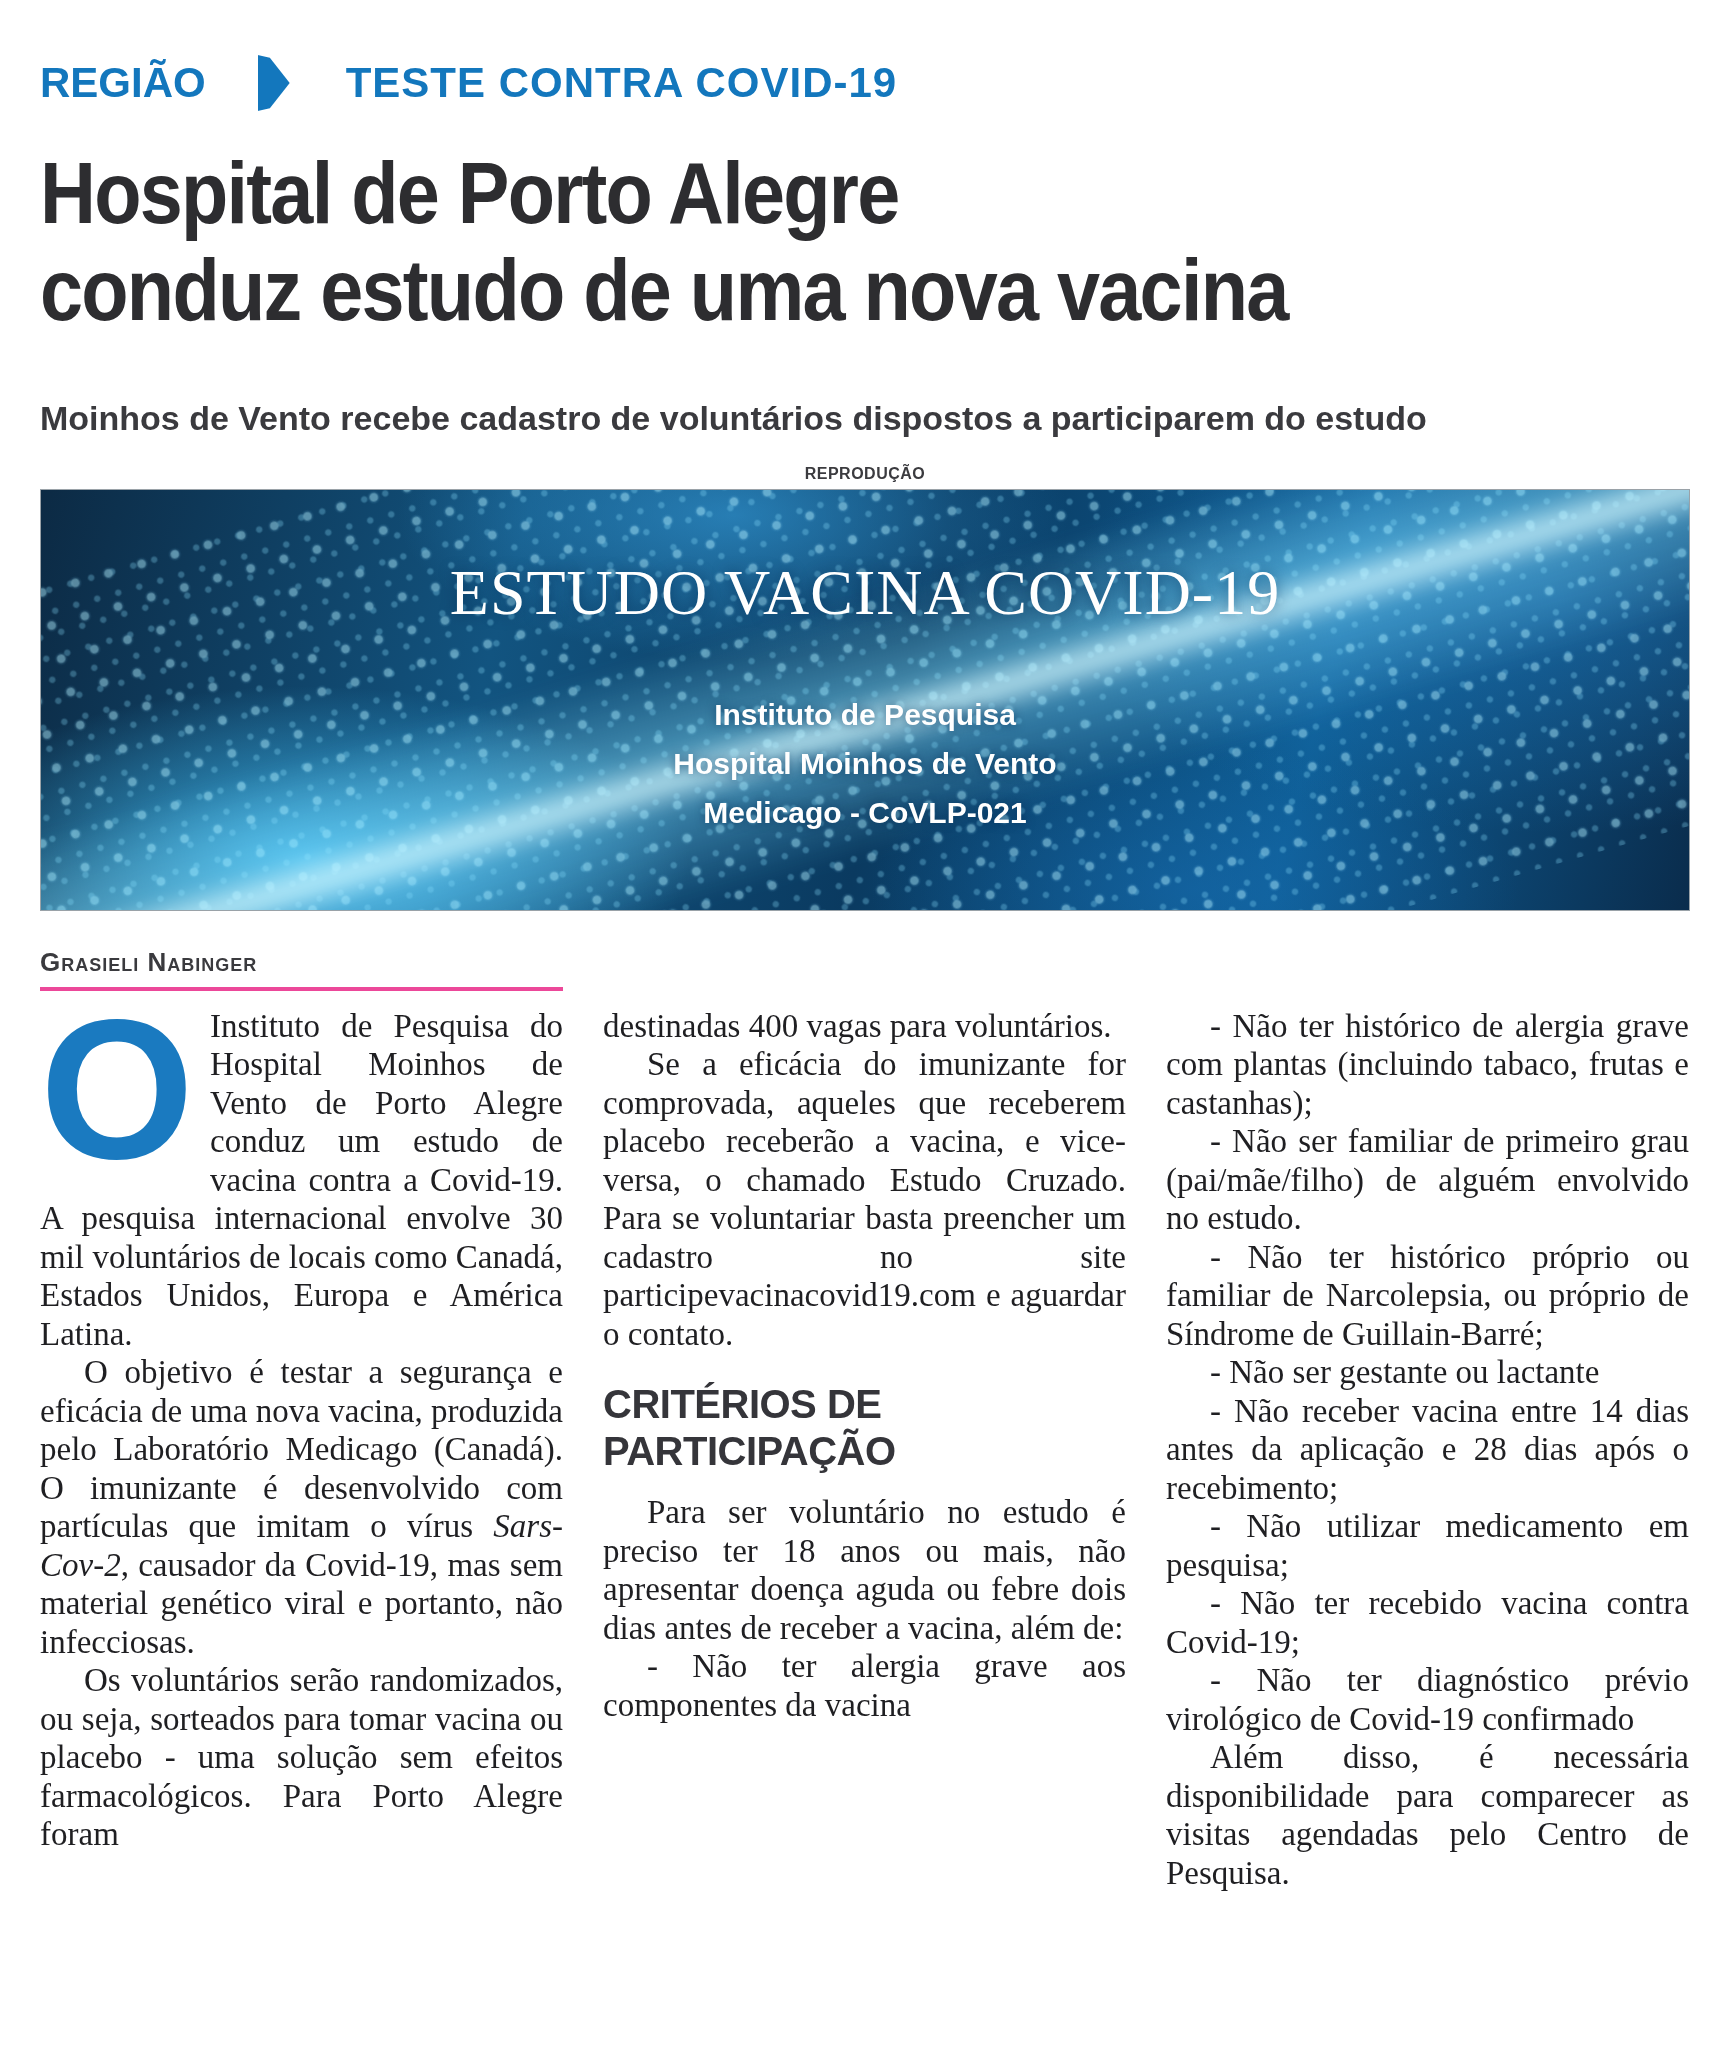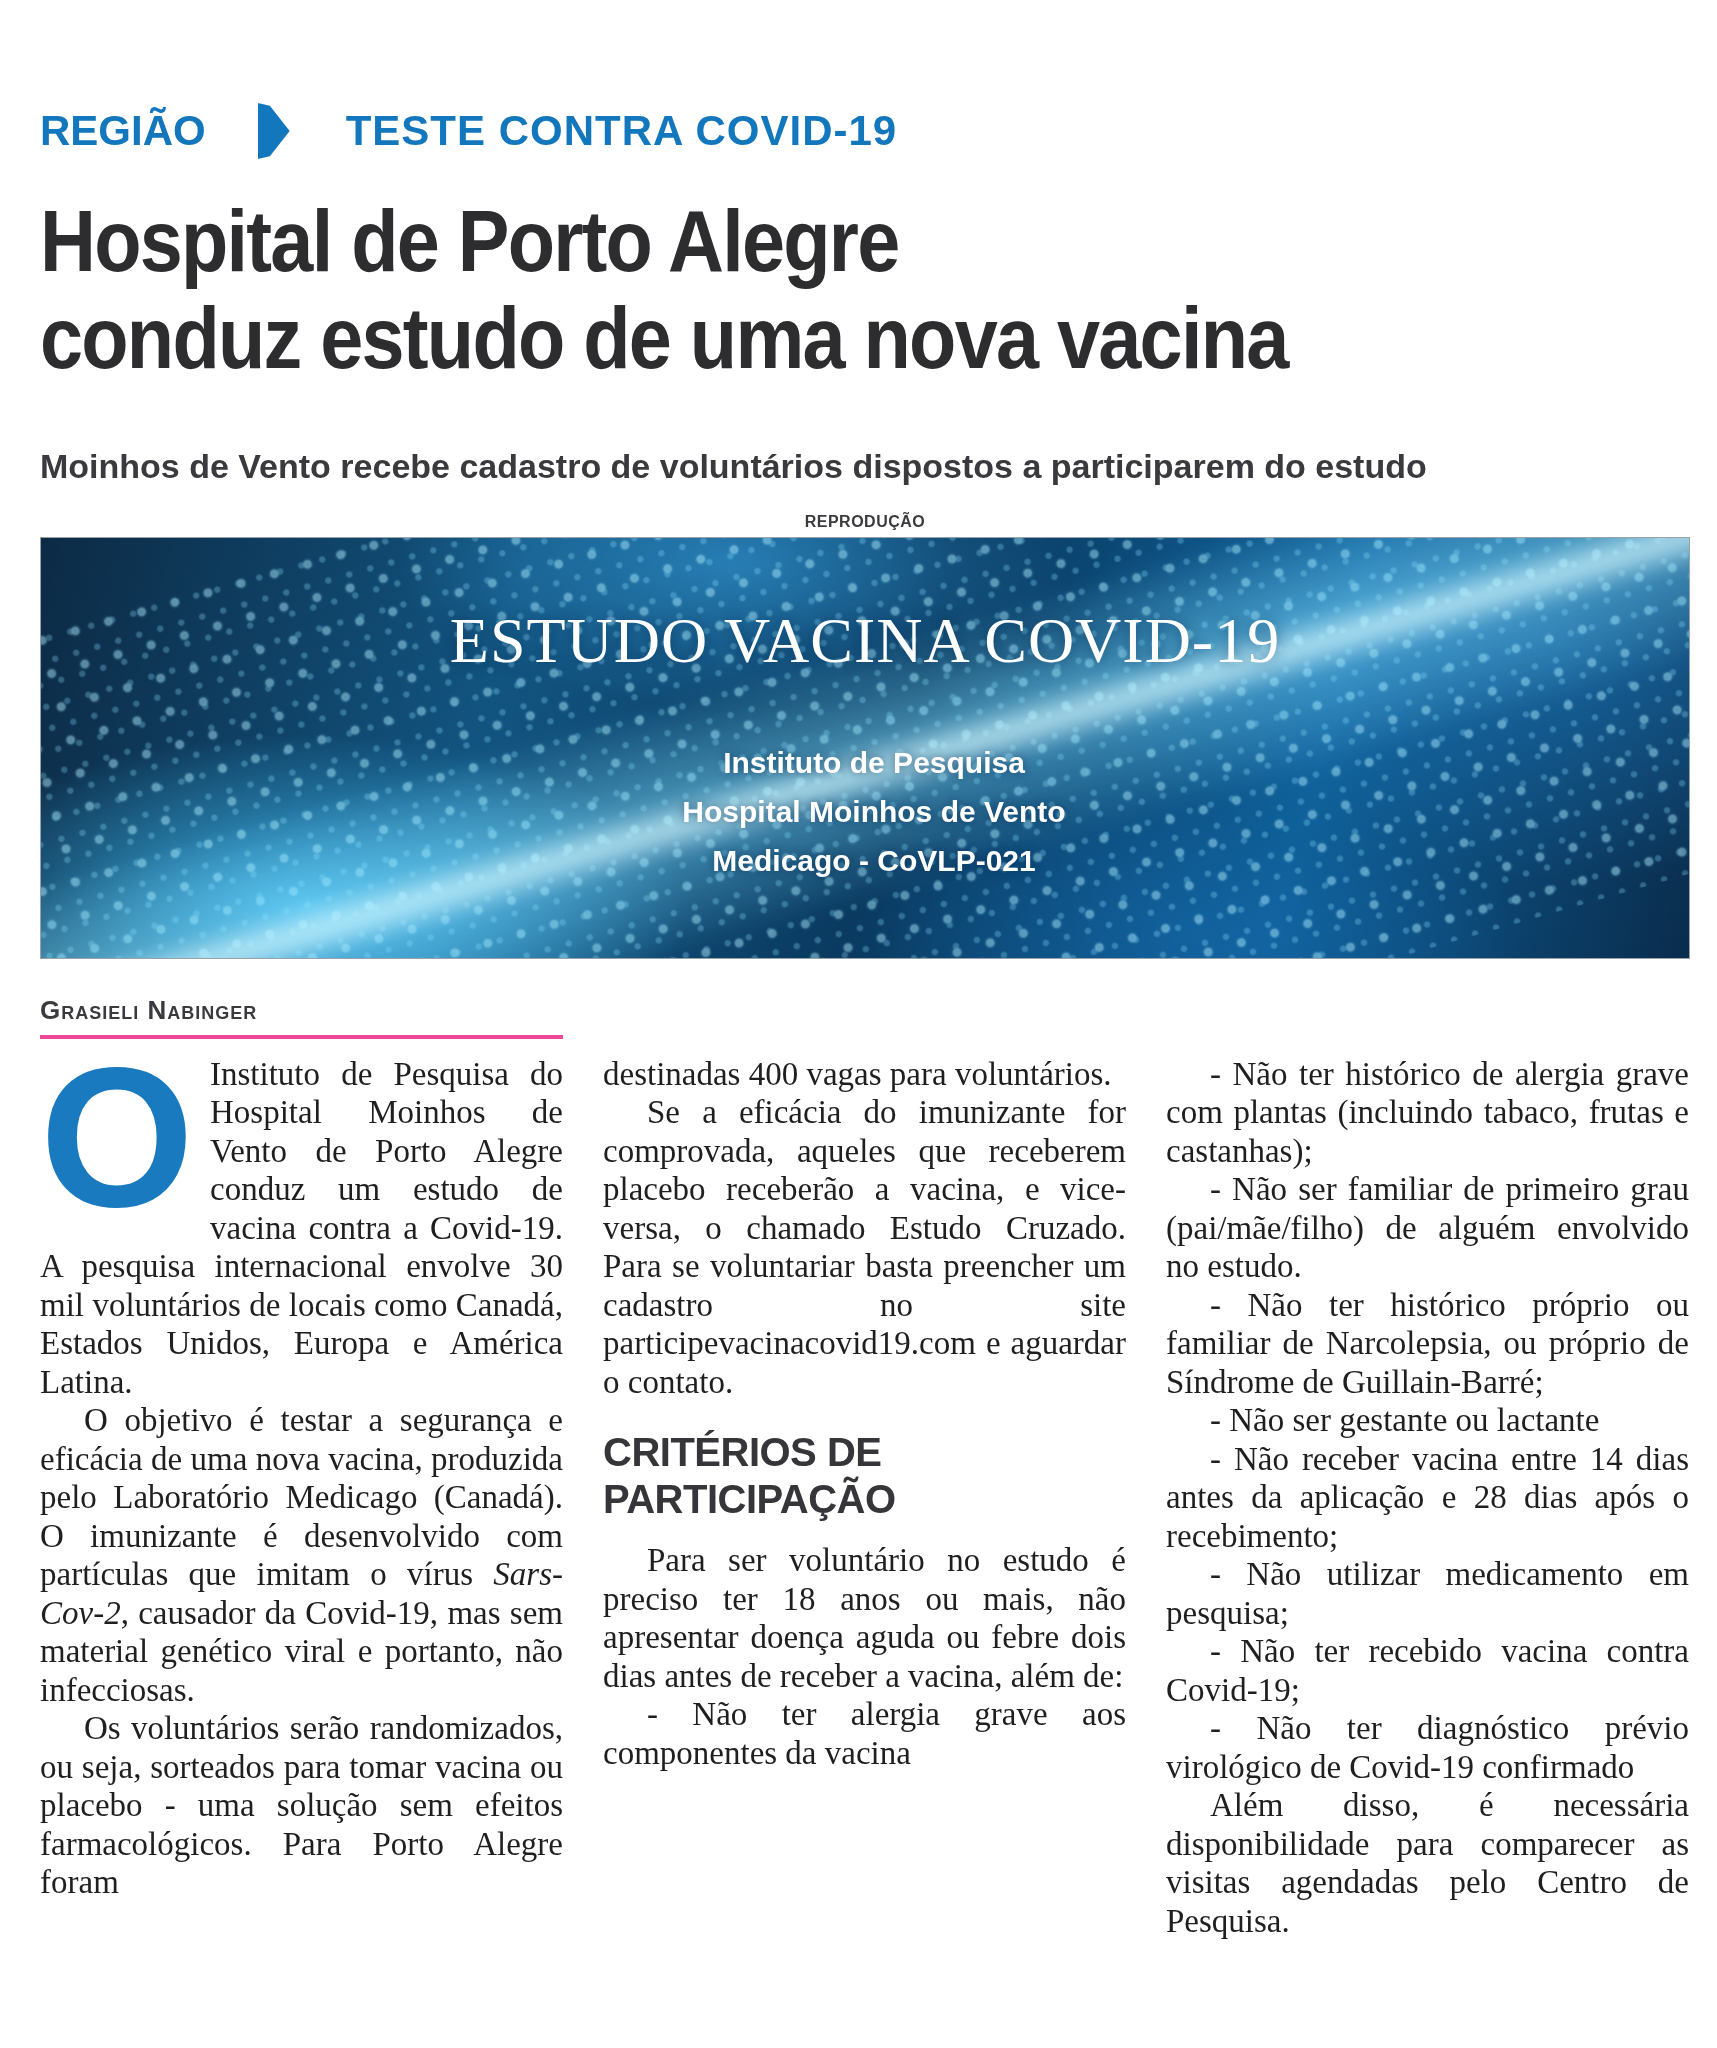--- a/index.html
+++ b/index.html
@@ -1,20 +1,20 @@
 <!DOCTYPE html>
 <html lang="pt"><head>
 <meta charset="utf-8">
 <style>
   html,body{margin:0;padding:0;background:#fff;}
   body{
     width:1717px;height:2048px;overflow:hidden;position:relative;
     font-family:"Liberation Sans",sans-serif;color:#1f1f22;
   }
-  .page{padding:52px 19px 0 40px;width:1650px;margin-top:48px;}
+  .page{padding:52px 19px 0 40px;width:1650px;}
 
   
   .kicker{display:flex;align-items:center;height:62px;}
   .kicker-section{font-size:42px;font-weight:bold;color:#1377bd;letter-spacing:0;}
   .kicker-arrow{width:32px;height:56px;background:#1377bd;margin-left:52px;
     clip-path:polygon(0 0,38% 5%,100% 50%,38% 95%,0 100%);}
   .kicker-topic{font-size:42px;font-weight:bold;color:#1377bd;margin-left:56px;letter-spacing:1px;}
 
   
   .headline{
@@ -46,21 +46,21 @@
     content:"";position:absolute;left:-12%;top:96px;width:130%;height:250px;
     background:linear-gradient(rgba(130,225,255,0),rgba(130,225,255,.45) 38%,rgba(200,245,255,.85) 50%,rgba(120,215,250,.4) 62%,transparent);
     transform:rotate(-16deg);filter:blur(7px);
   }
   .hero-title{
     position:absolute;z-index:2;top:66px;left:0;width:100%;text-align:center;
     font-family:"Liberation Serif",serif;font-weight:400;font-size:64px;color:#fff;
     letter-spacing:1px;text-shadow:0 0 14px rgba(0,40,80,.55);
   }
   .hero-caption{
-    position:absolute;z-index:2;top:200px;left:9px;width:100%;text-align:center;
+    position:absolute;z-index:2;top:200px;left:0;width:100%;text-align:center;
     font-size:30px;line-height:49px;font-weight:bold;color:#fff;
     text-shadow:0 0 10px rgba(0,40,80,.6);
   }
 
   
   .byline{
     margin-top:36px;width:523px;padding-bottom:9px;border-bottom:4px solid #ec4899;
     font-variant:small-caps;font-weight:600;font-size:26px;letter-spacing:1px;color:#3a3a3e;
   }
 

